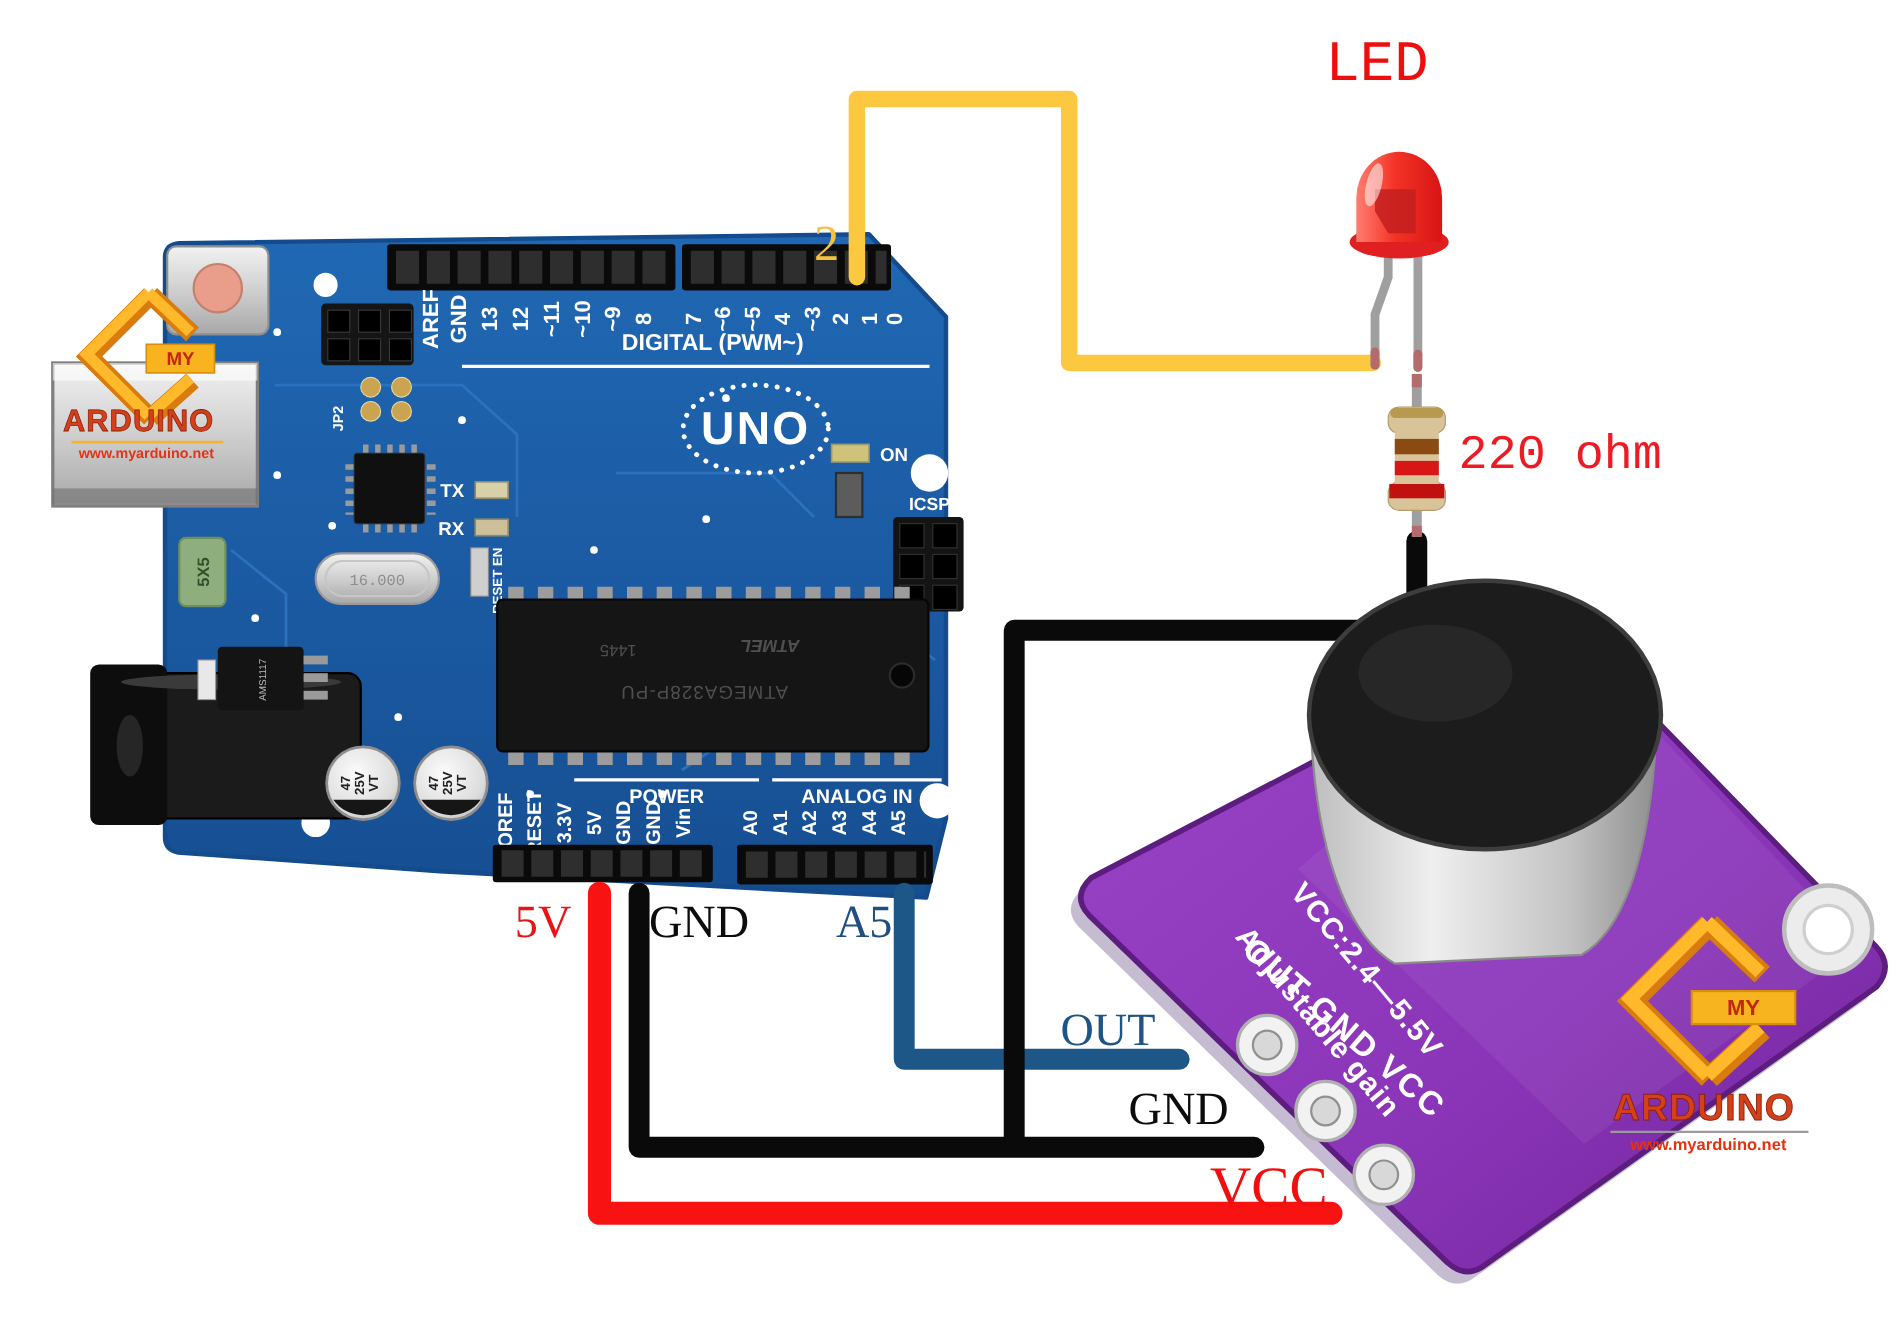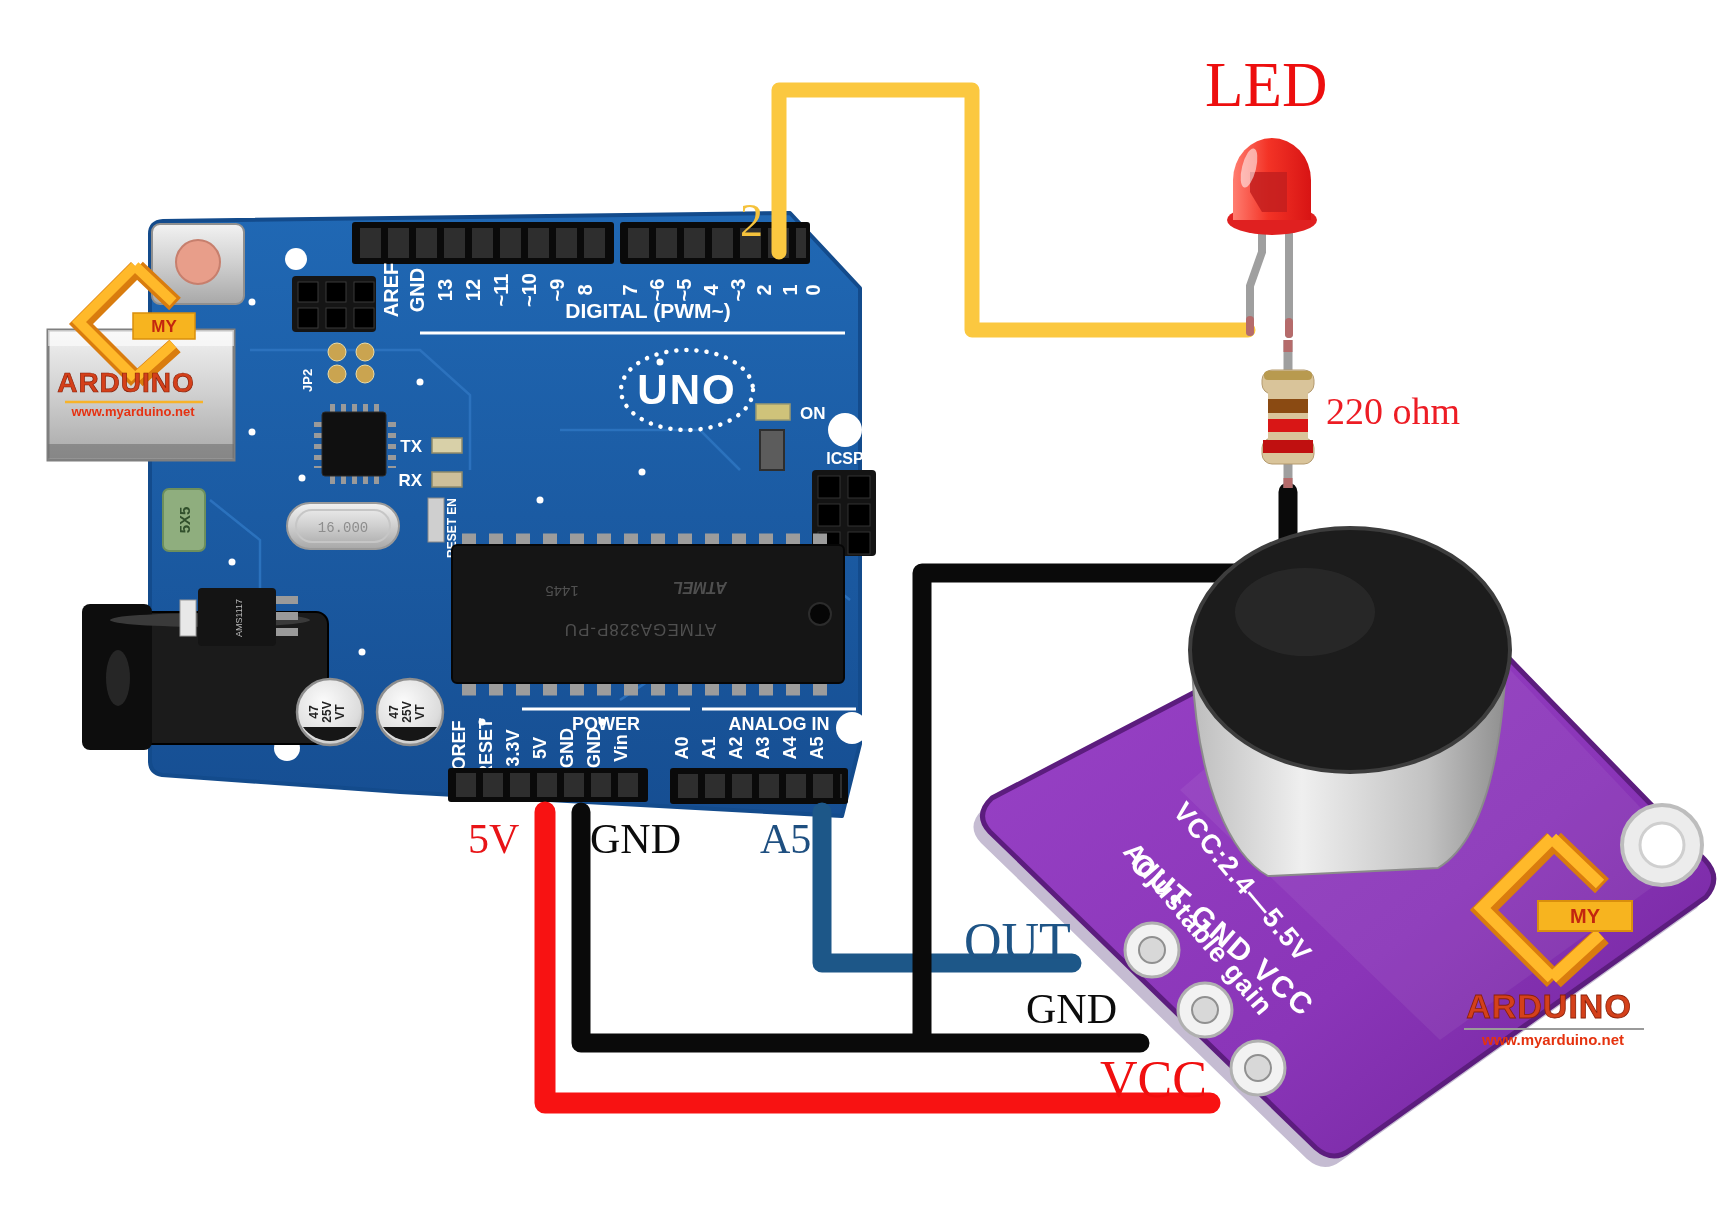--- a/index.html
+++ b/index.html
@@ -349,23 +349,23 @@
       <path d="M0,-70 L-70,0 L0,70 M0,-70 L48,-24 M0,70 L48,26" fill="none" stroke="#FFB92A" stroke-width="12"></path>
       <rect x="-14" y="-7" width="94" height="30" fill="#F7B41F" stroke="#D98F0C" stroke-width="2"></rect>
       <text x="33" y="15" text-anchor="middle" font-size="20" font-weight="bold" fill="#C3260F">MY</text>
       <text x="-3" y="110" text-anchor="middle" font-size="34" font-weight="bold" letter-spacing="1" fill="#D4401A" stroke="#8a2008" stroke-width="0.8">ARDUINO</text>
       <line x1="-88" y1="121" x2="92" y2="121" stroke="#9a9a9a" stroke-width="2"></line>
       <text x="1" y="137" text-anchor="middle" font-size="15" font-weight="bold" fill="#E5320E">www.myarduino.net</text>
     </g>
   </g>
 </svg>
 
-<div class="lbl" style="left:1205px;top:54px;font-size:63px;color:#ED0E0E;">LED</div>
+<div class="lbl" style="left:1205px;top:34px;font-size:52px;color:#ED0E0E;font-family:Liberation Mono, monospace;">LED</div>
 <div class="lbl" style="left:740px;top:198px;font-size:46px;color:#F5C23C;">2</div>
-<div class="lbl" style="left:1326px;top:392px;font-size:38px;color:#ED1C24;">220 ohm</div>
+<div class="lbl" style="left:1326px;top:392px;font-size:44px;color:#ED1C24;font-family:Liberation Mono, monospace;">220 ohm</div>
 <div class="lbl" style="left:468px;top:818px;font-size:42px;color:#E81417;">5V</div>
 <div class="lbl" style="left:590px;top:818px;font-size:42px;color:#0c0c0c;">GND</div>
 <div class="lbl" style="left:760px;top:818px;font-size:42px;color:#1E4F80;">A5</div>
-<div class="lbl" style="left:964px;top:916px;font-size:52px;color:#1E5486;">OUT</div>
+<div class="lbl" style="left:964px;top:916px;font-size:42px;color:#1E5486;">OUT</div>
 <div class="lbl" style="left:1026px;top:988px;font-size:42px;color:#0c0c0c;">GND</div>
 <div class="lbl" style="left:1100px;top:1054px;font-size:52px;color:#F00F0F;">VCC</div>
 
 </div>
 
 </body></html>

